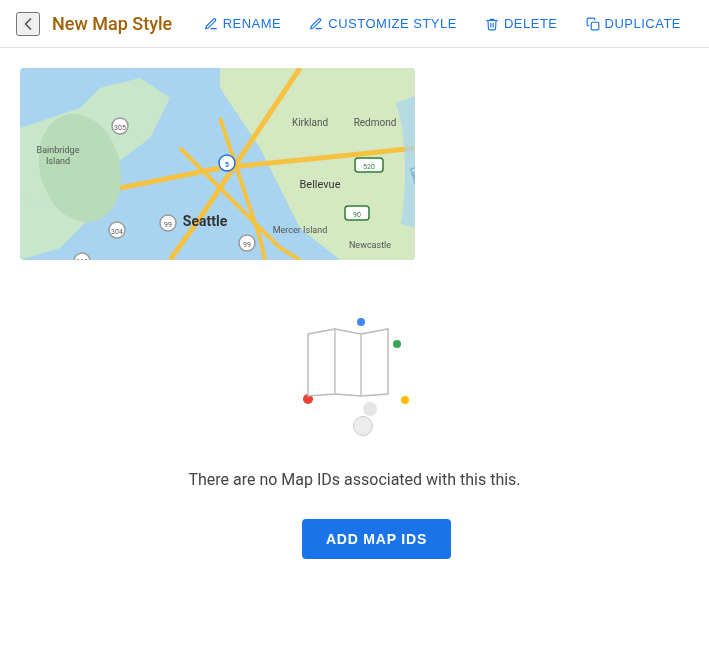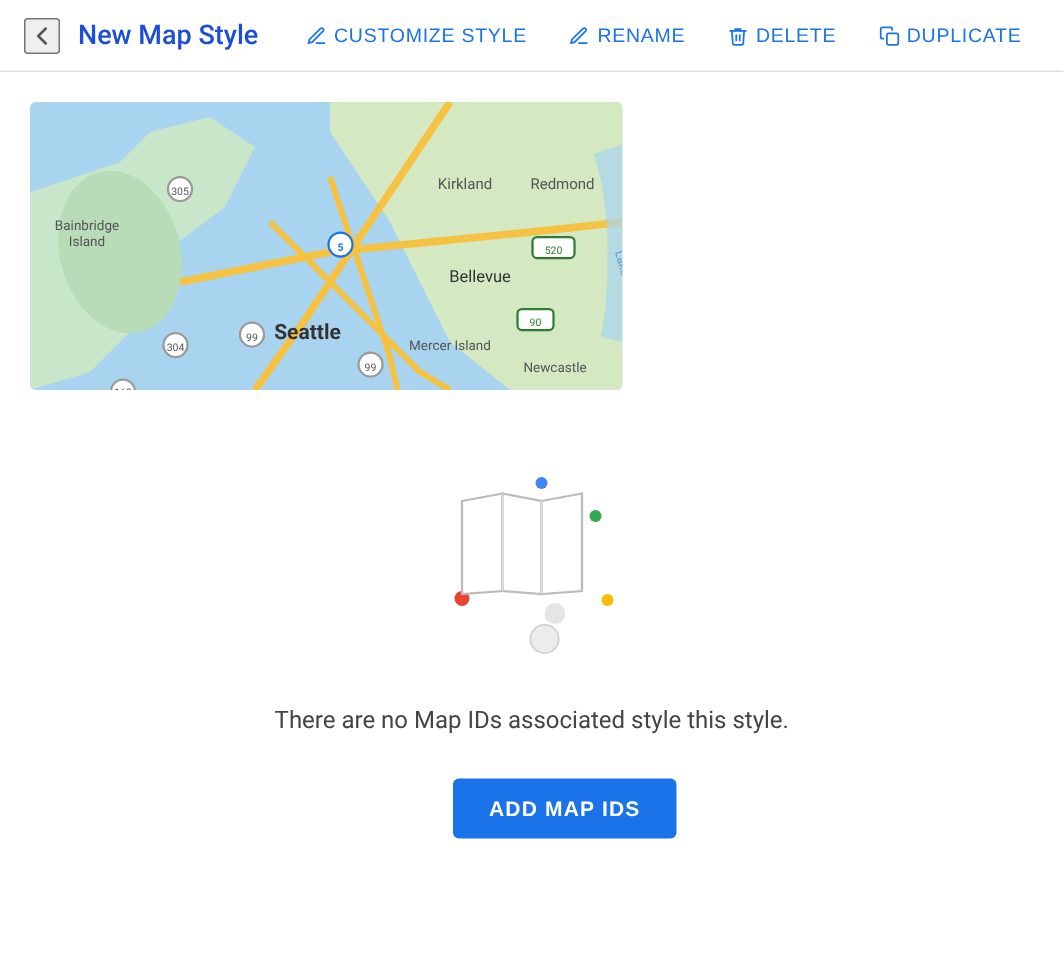--- a/index.html
+++ b/index.html
@@ -24,21 +24,21 @@
     .back-btn {
       display: flex;
       align-items: center;
       cursor: pointer;
       color: #555;
       margin-right: 4px;
     }
     .page-title {
       font-size: 18px;
       font-weight: 500;
-      color: #1d4ed8;
+      color: #a16207;
       margin-right: auto;
     }
     .header-actions {
       display: flex;
       align-items: center;
       gap: 4px;
     }
     .header-btn {
       display: flex;
       align-items: center;
@@ -131,28 +131,28 @@
       <polyline points="15 18 9 12 15 6"></polyline>
     </svg>
   </button>
   <span class="page-title">New Map Style</span>
   <div class="header-actions">
     <button class="header-btn">
       <svg width="14" height="14" viewBox="0 0 24 24" fill="none" stroke="#1a73e8" stroke-width="2" stroke-linecap="round">
         <path d="M12 20h9"></path>
           <path d="M16.5 3.5a2.121 2.121 0 0 1 3 3L7 19l-4 1 1-4L16.5 3.5z"></path>
       </svg>
-      <span>CUSTOMIZE STYLE</span>
+      <span>RENAME</span>
     </button>
     <button class="header-btn">
       <svg width="14" height="14" viewBox="0 0 24 24" fill="none" stroke="#1a73e8" stroke-width="2" stroke-linecap="round">
         <path d="M12 20h9"></path>
           <path d="M16.5 3.5a2.121 2.121 0 0 1 3 3L7 19l-4 1 1-4L16.5 3.5z"></path>
       </svg>
-      <span>RENAME</span>
+      <span>CUSTOMIZE STYLE</span>
     </button>
     <button class="header-btn">
       <svg width="14" height="14" viewBox="0 0 24 24" fill="none" stroke="#1a73e8" stroke-width="2" stroke-linecap="round">
         <polyline points="3 6 5 6 21 6"></polyline>
         <path d="M19 6l-1 14a2 2 0 0 1-2 2H8a2 2 0 0 1-2-2L5 6"></path>
         <path d="M10 11v6"></path>
           <path d="M14 11v6"></path>
         <path d="M9 6V4h6v2"></path>
       </svg>
       <span>DELETE</span>
@@ -237,17 +237,17 @@
 
         <polygon points="32,5 58,10 58,72 32,70" fill="white" stroke="#bbb" stroke-width="1.5"></polygon>
 
         <polygon points="58,10 85,5 85,70 58,72" fill="white" stroke="#bbb" stroke-width="1.5"></polygon>
 
         <line x1="32" y1="5" x2="32" y2="70" stroke="#ddd" stroke-width="1"></line>
         <line x1="58" y1="10" x2="58" y2="72" stroke="#ddd" stroke-width="1"></line>
       </svg>
     </div>
 
-    <p class="empty-message">There are no Map IDs associated style this style.</p>
+    <p class="empty-message">There are no Map IDs associated with this this.</p>
 
     <button class="add-map-btn">ADD MAP IDS</button>
   </div>
 </div>
 
 </body></html>

